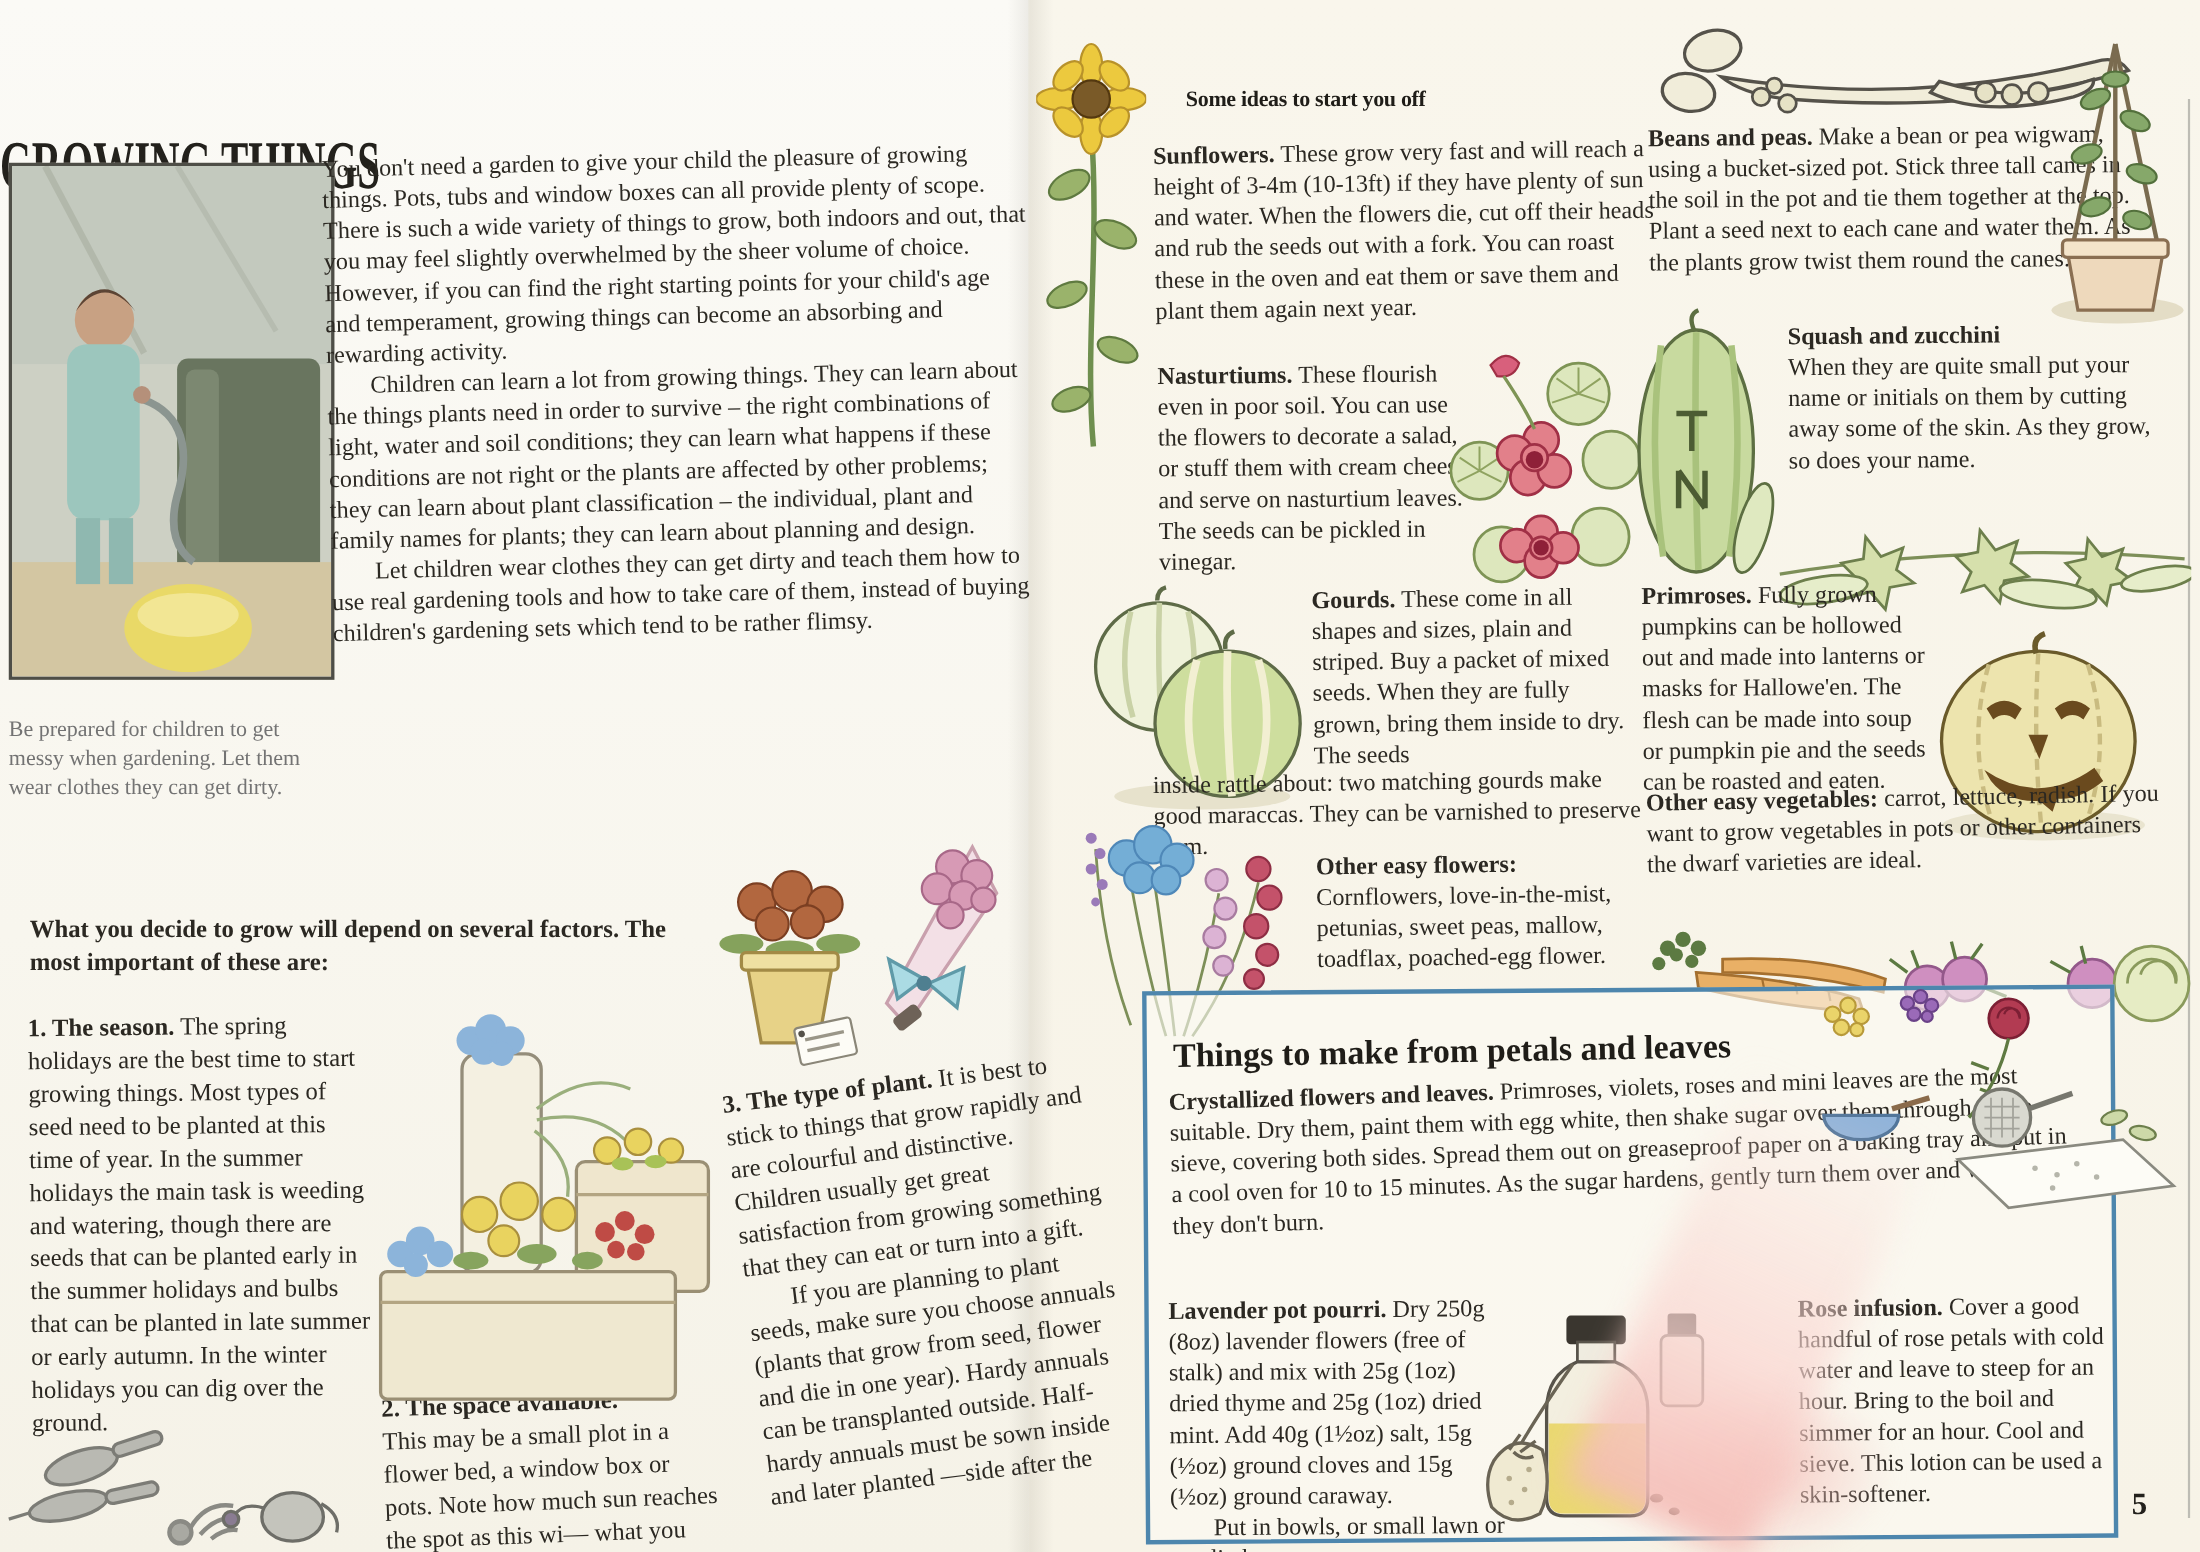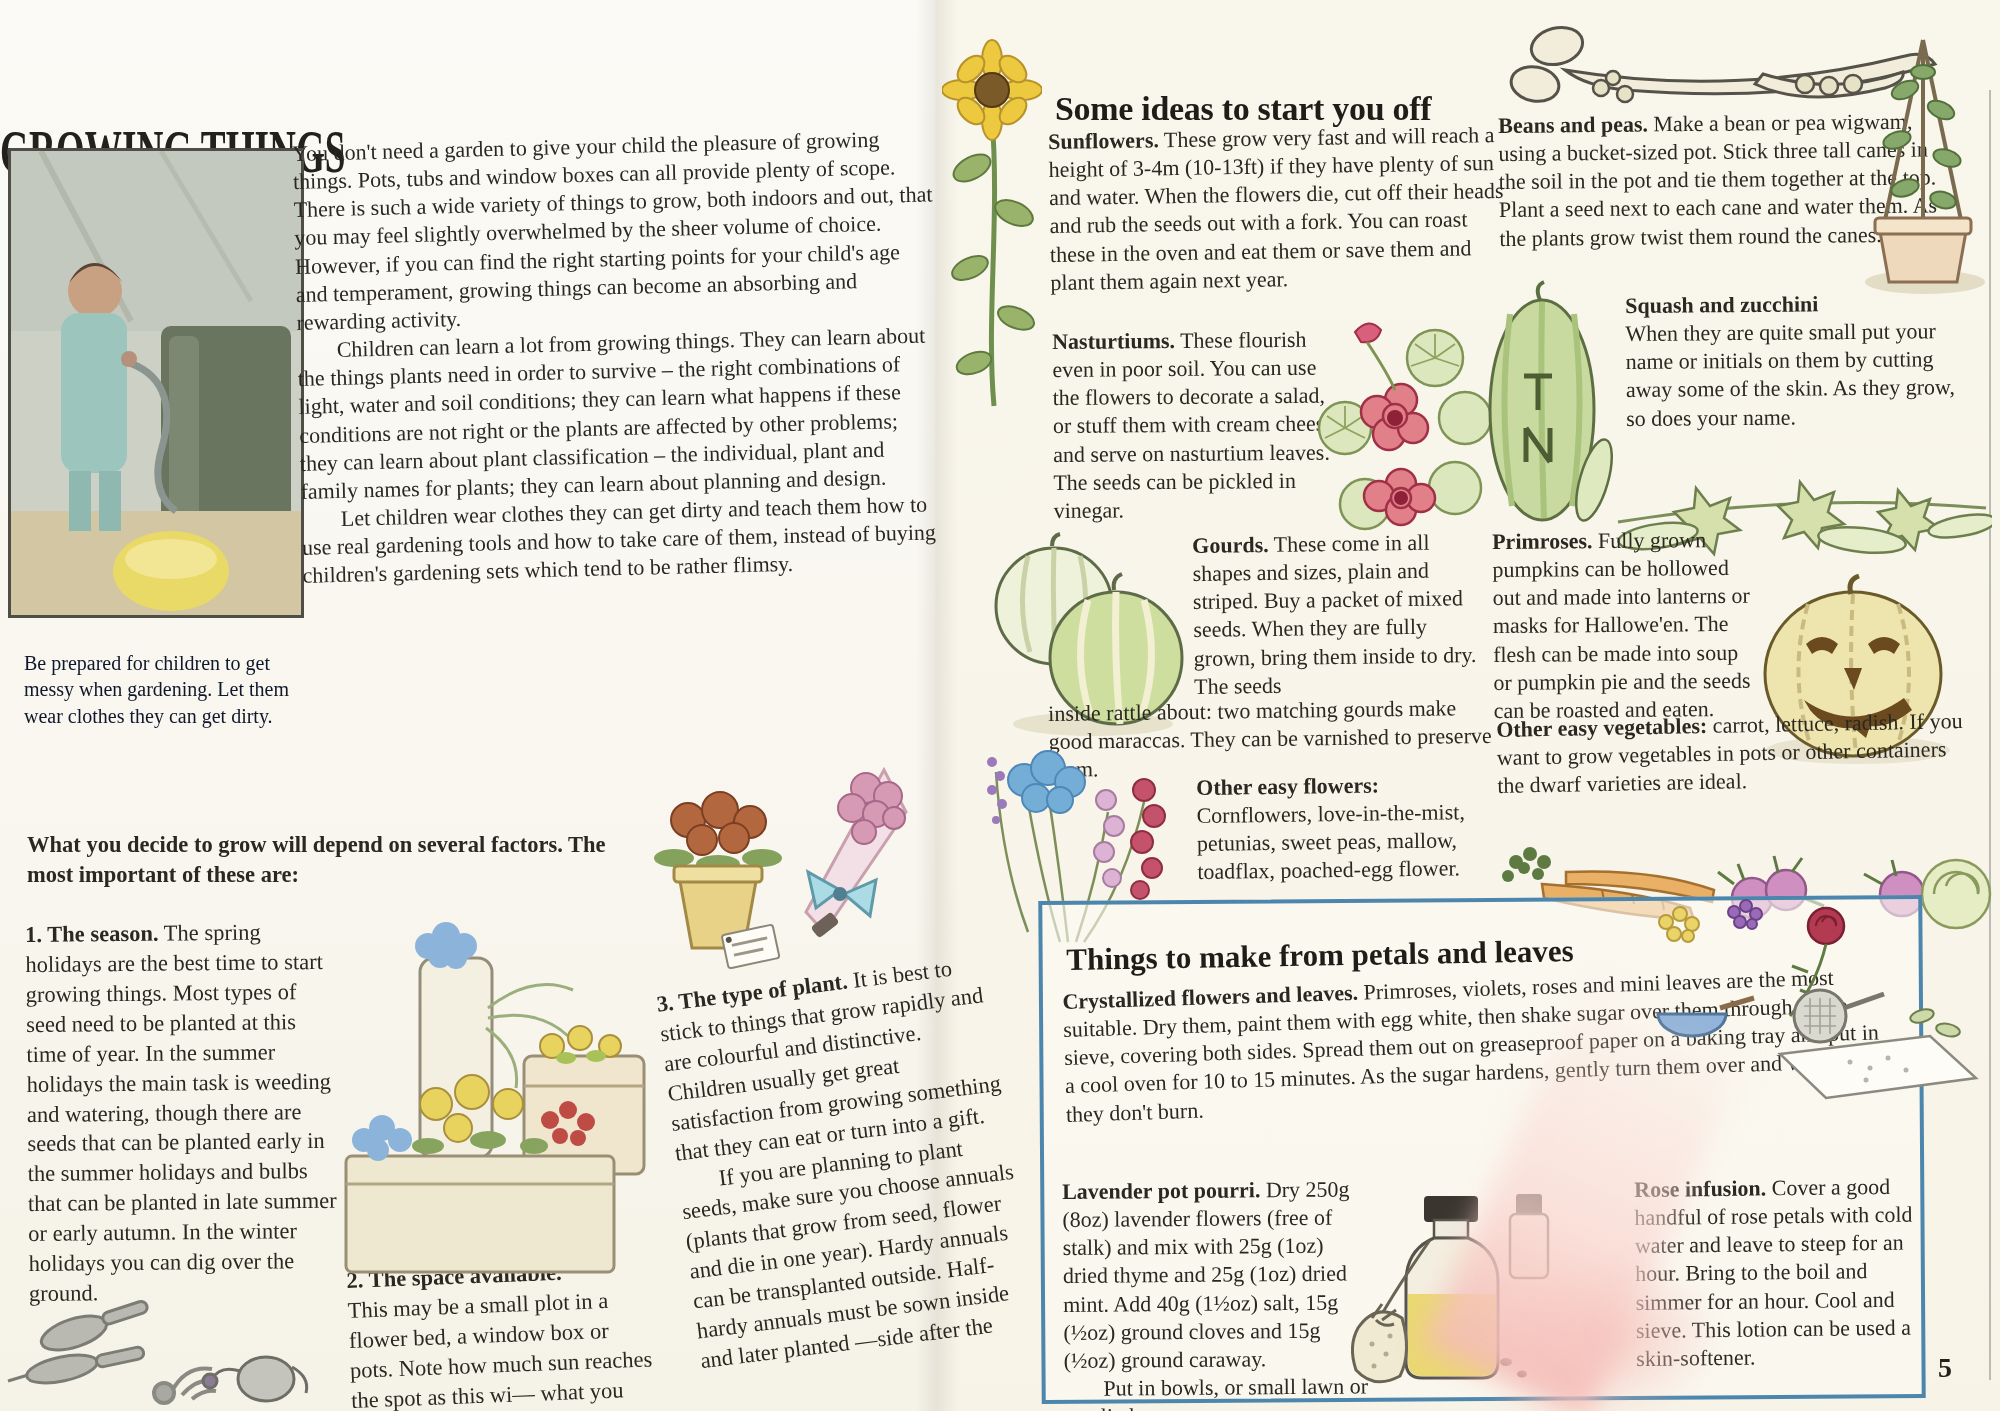--- a/index.html
+++ b/index.html
@@ -16,21 +16,21 @@
   .t22{font-size:22px;line-height:1.28;}
   .t225{font-size:22.5px;line-height:1.33;}
   .lead{font-weight:bold;}
   .block-lead{display:block;font-weight:bold;}
   .indent{display:block;text-indent:1.8em;margin:0;}
   .main-title{position:absolute;left:0px;top:74px;font-size:62px;letter-spacing:0px;
               transform:scaleX(0.60);transform-origin:left top;white-space:nowrap;color:#23211c;}
   .h-section{position:absolute;font-weight:bold;color:#1f1d18;}
   .photo-frame{position:absolute;left:8px;top:148px;width:296px;height:470px;
                border:3px solid #4e4e47;background:#d9d8cd;box-sizing:border-box;}
-  .caption{position:absolute;left:24px;top:630px;width:290px;font-size:20px;line-height:1.32;color:#0f172a;}
+  .caption{position:absolute;left:8px;top:630px;width:290px;font-size:20px;line-height:1.32;color:#737373;}
   .petals-box{position:absolute;left:1040px;top:898px;width:884px;height:503px;
               border:4px solid #4d86ad;box-sizing:border-box;transform:rotate(-0.4deg);
               background:rgba(252,250,243,0.6);}
   .pagenum{position:absolute;left:1938px;top:1352px;font-size:28px;font-weight:bold;color:#23211c;}
   .pump-float{float:right;width:220px;height:190px;shape-outside:inset(0);}
   svg{display:block;}
   .finger{position:absolute;pointer-events:none;}
 </style>
 </head>
 <body>
@@ -223,21 +223,21 @@
           <ellipse cx="80" cy="72" rx="20" ry="10"></ellipse>
         <ellipse cx="29" cy="51" rx="16" ry="10" transform="rotate(-45 29 51)"></ellipse>
         <ellipse cx="71" cy="51" rx="16" ry="10" transform="rotate(45 71 51)"></ellipse>
         <ellipse cx="29" cy="93" rx="16" ry="10" transform="rotate(45 29 93)"></ellipse>
         <ellipse cx="71" cy="93" rx="16" ry="10" transform="rotate(-45 71 93)"></ellipse>
       </g>
       <circle cx="50" cy="72" r="17" fill="#7a5a28" stroke="#54380f" stroke-width="2"></circle>
     </svg>
   </div>
 
-  <h2 class="h-section" style="left:1055px;top:62px;font-size:34px;letter-spacing:-0.3px;">Some ideas to start you off</h2>
+  <h2 class="h-section" style="left:1078px;top:62px;font-size:20px;letter-spacing:-0.3px;">Some ideas to start you off</h2>
 
   <p class="para t22" style="left:1048px;top:128px;width:462px;transform:rotate(-0.9deg);transform-origin:left top;">
     <b class="lead">Sunflowers.</b>
     <span>These grow very fast and will reach a height of 3-4m (10-13ft) if they have plenty of sun and water. When the flowers die, cut off their heads and rub the seeds out with a fork. You can roast these in the oven and eat them or save them and plant them again next year.</span>
   </p>
 
   <div style="position:absolute;left:1505px;top:12px;">
     <svg width="460" height="118" viewBox="0 0 460 118">
       <g fill="#f1edda" stroke="#55524a" stroke-width="3">
         <path d="M60,58 Q230,86 400,44 Q420,38 430,52 Q300,92 120,78 Q80,74 60,58 Z"></path>

